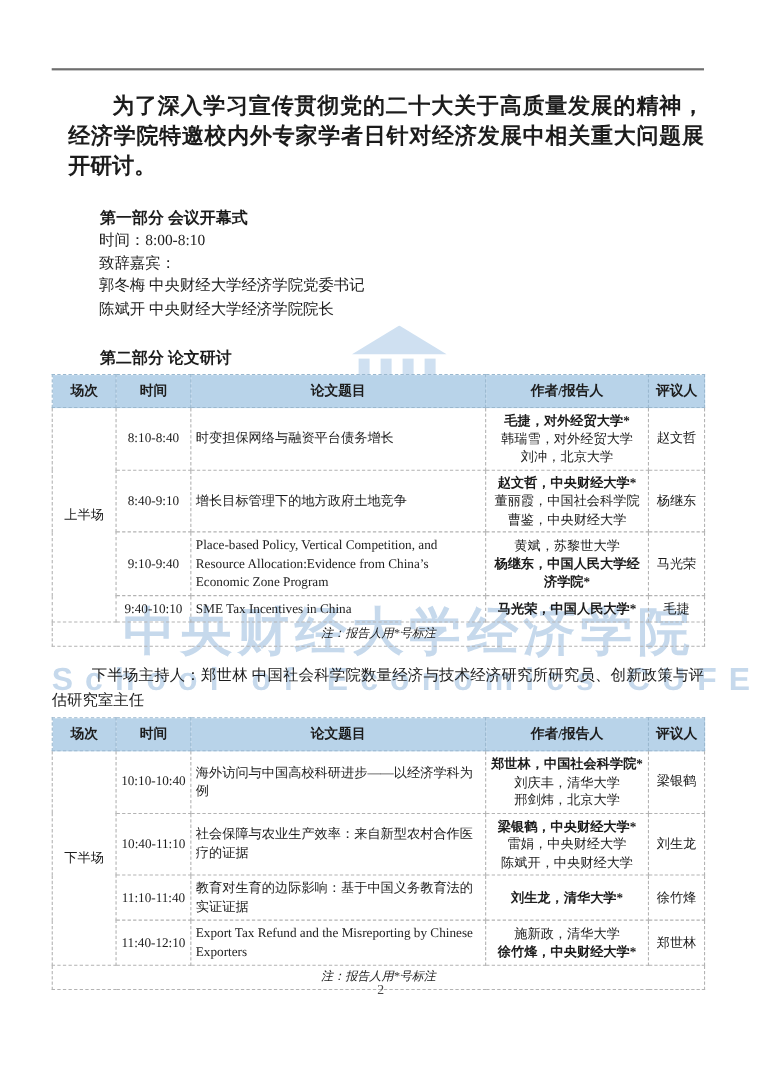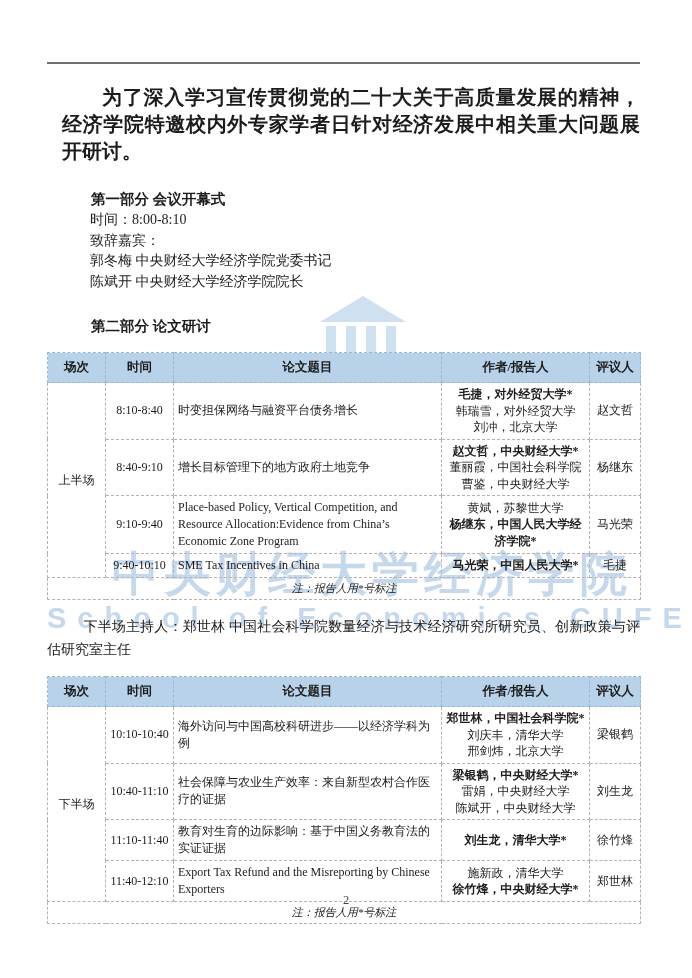--- a/index.html
+++ b/index.html
@@ -51,21 +51,21 @@
     font-size:14px;line-height:20.5px;
     text-indent:2em;
   }
   .host{
     margin:15px 52px 0 47px;
     font-size:14px;line-height:23px;
     text-indent:2.6em;text-align:justify;
   }
   
   table.sched{
-    margin:15px 0 0 47px;
+    margin:3px 0 0 47px;
     width:593px;
     border-collapse:collapse;
     font-size:12px;
     table-layout:fixed;
   }
   table.sched th{
     background:var(--header-bg,#b8d3e9);
     border:1px dashed #9ab8cf;
     padding:6px 2px;
     font-weight:bold;font-size:12.5px;

